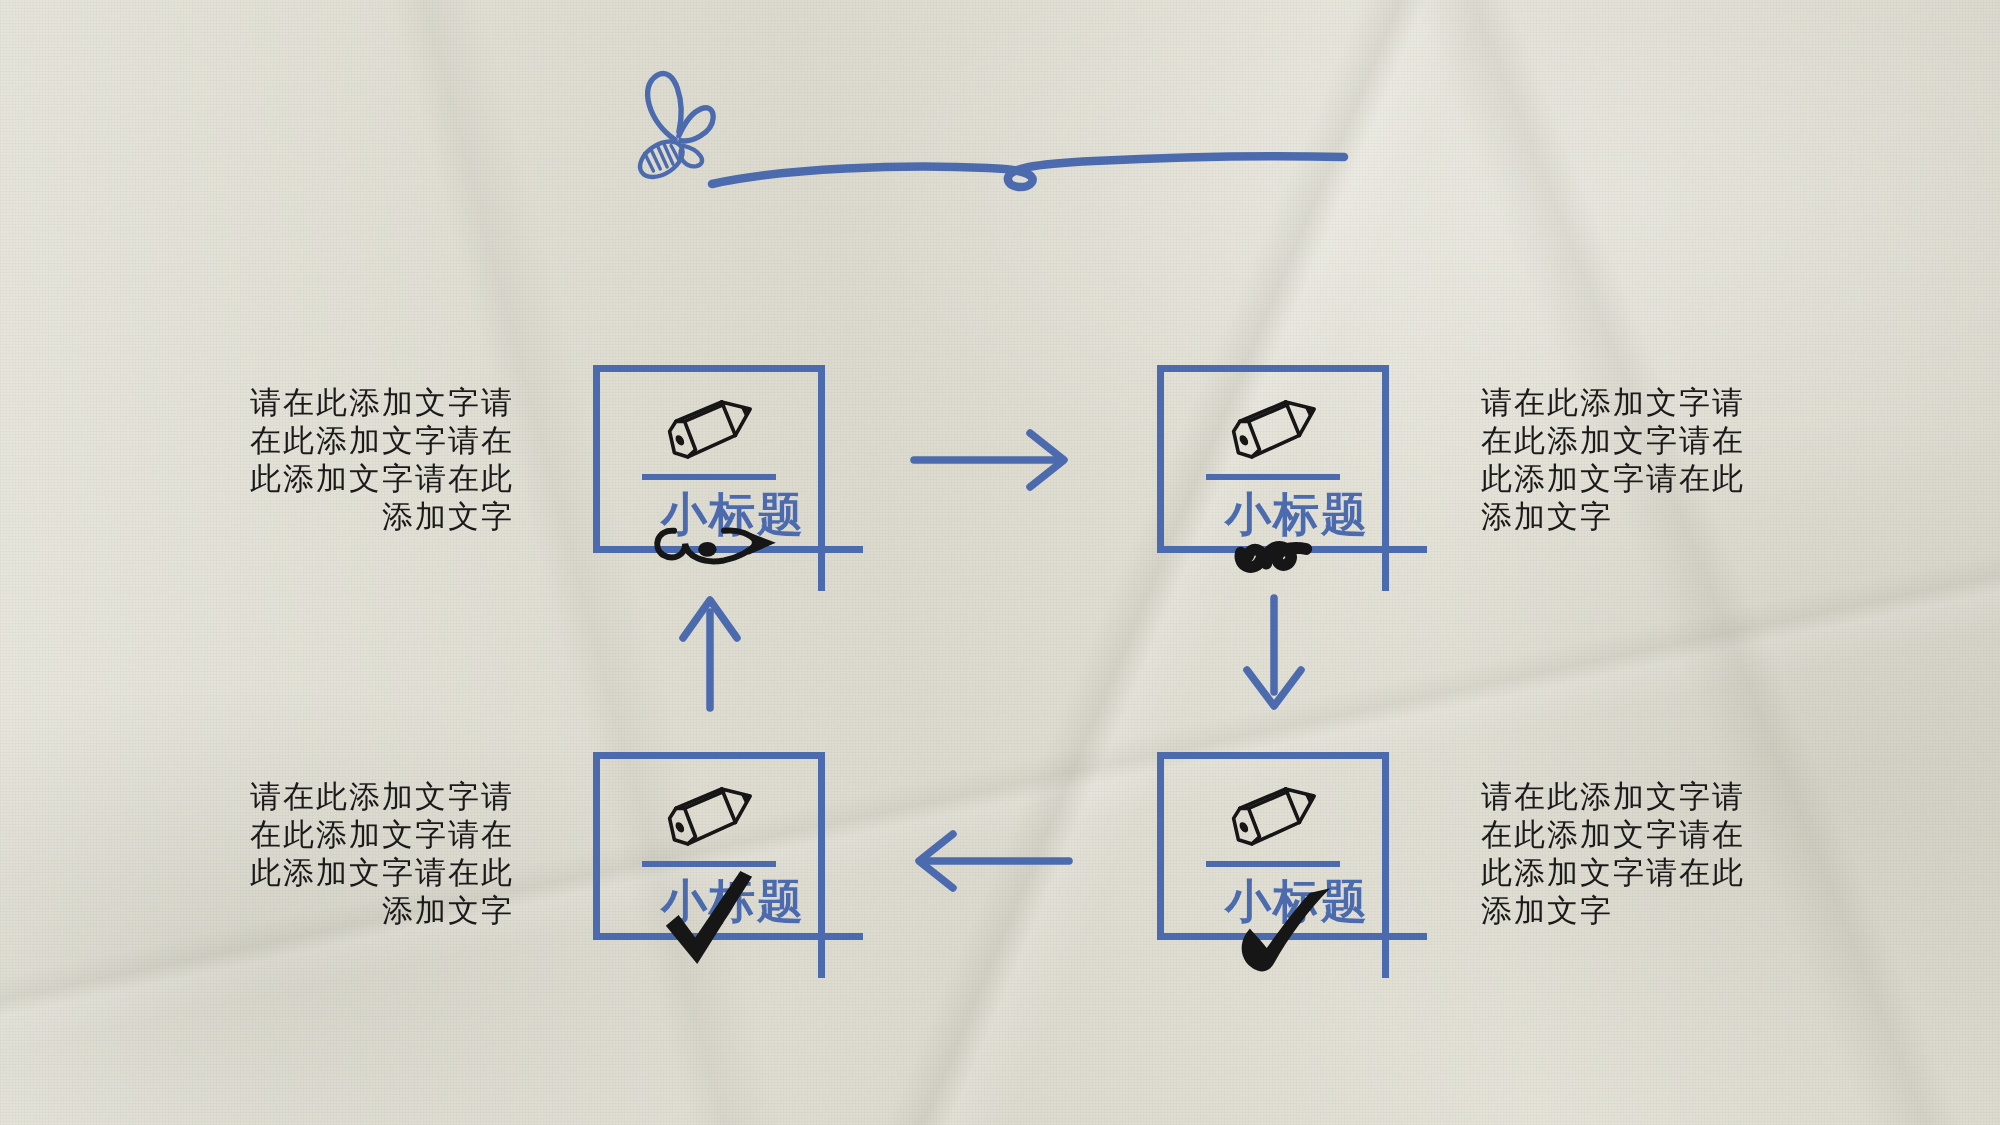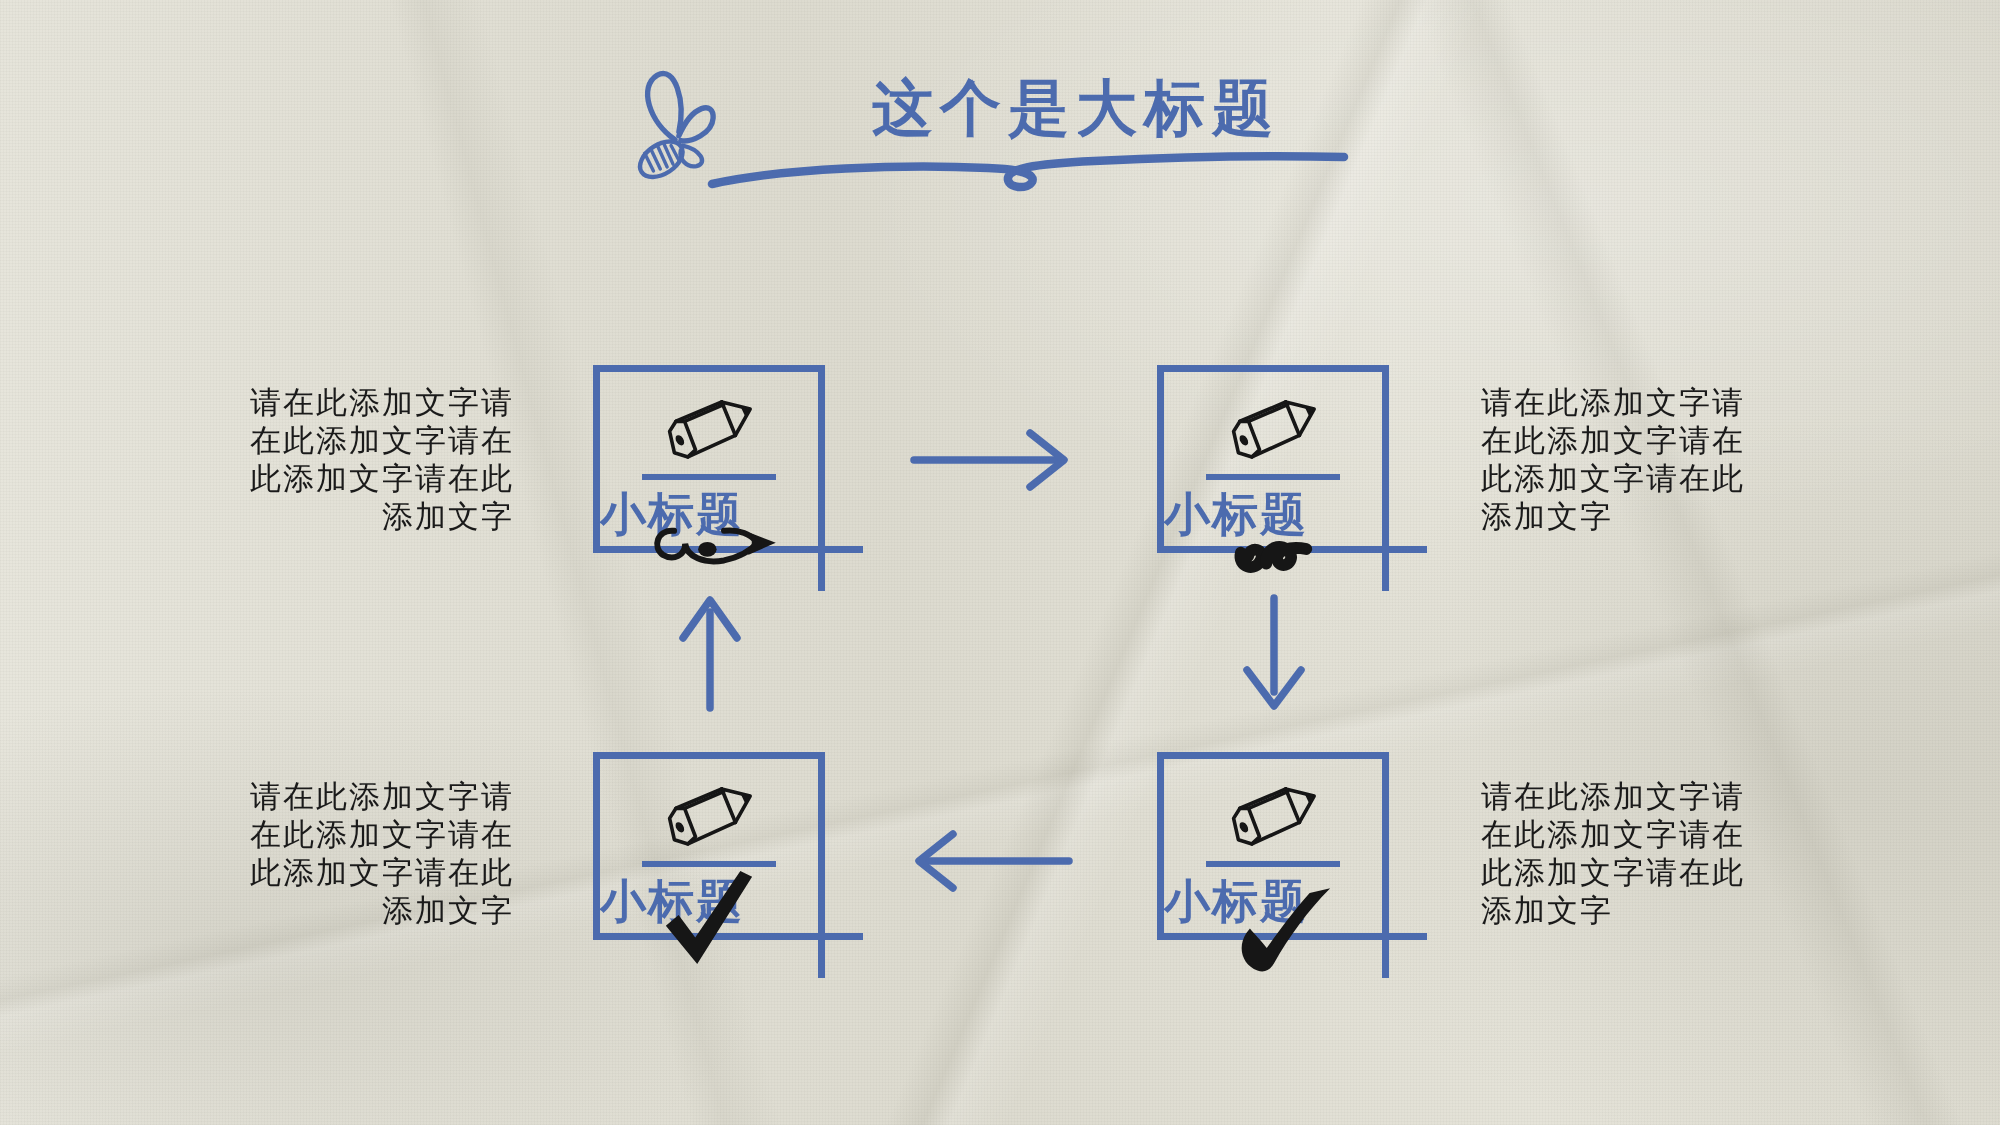--- a/index.html
+++ b/index.html
@@ -40,21 +40,21 @@
   }
   .node-tl{left:593px;top:365px;}
   .node-tr{left:1157px;top:365px;}
   .node-bl{left:593px;top:752px;}
   .node-br{left:1157px;top:752px;}
   .ext-v{position:absolute;left:100%;top:100%;width:7px;height:45px;background:var(--blue);}
   .ext-h{position:absolute;left:100%;top:100%;width:45px;height:7px;background:var(--blue);}
   .pencil{position:absolute;left:50%;top:22px;transform:translateX(-52%) rotate(-21deg);}
   .divider{position:absolute;left:50%;top:102px;transform:translateX(-50%);width:134px;height:6px;background:var(--blue);}
   .node h2{
-    position:absolute;left:0;right:13px;top:112px;margin:0;text-align:left;
+    position:absolute;left:0;right:13px;top:112px;margin:0;text-align:right;
     font-size:46px;font-weight:bold;color:var(--blue);letter-spacing:2px;white-space:nowrap;
   }
   .doodle{position:absolute;}
   .doodle-eye{left:50px;top:136px;}
   .doodle-scribble{left:66px;top:146px;}
   .doodle-check{left:52px;top:110px;}
   .doodle-check-bold{left:68px;top:120px;}
 
   
   .arrow{position:absolute;}
@@ -80,21 +80,20 @@
 
   <svg class="butterfly" width="88" height="122" viewBox="0 0 90 122">
     <g fill="none" stroke="#4c6bae" stroke-linecap="round" stroke-linejoin="round">
       <path d="M46,76 C20,58 8,22 28,10 C46,0 57,36 50,68" stroke-width="5.5"></path>
       <path d="M50,72 C64,40 86,36 85,54 C84,70 62,79 52,77" stroke-width="5.5"></path>
       <path d="M54,82 C72,86 80,100 68,103 C58,105 50,96 52,87" stroke-width="4.5"></path>
       <ellipse cx="32" cy="96" rx="24" ry="15" transform="rotate(-33 32 96)" stroke-width="4.5"></ellipse>
       <path d="M15,90 L24,108 M21,85 L31,106 M28,82 L38,104 M35,81 L44,101 M42,82 L50,97" stroke-width="3.5"></path>
     </g>
   </svg>
-  <h1 class="page-title">这个是大标题</h1>
   <svg class="flourish" width="648" height="56" viewBox="0 0 648 56">
     <path d="M8,42 C80,26 200,22 284,26 C316,27 332,32 328,40 C324,47 306,47 304,38 C302,26 330,22 390,19 C470,15 556,13 640,15" fill="none" stroke="#4c6bae" stroke-width="8.5" stroke-linecap="round"></path>
   </svg>
 
   <section class="node node-tl">
     <span class="ext-v"></span>
     <span class="ext-h"></span>
     <svg class="pencil" width="112" height="72" viewBox="0 0 140 90">
       <g fill="none" stroke="#161616" stroke-width="4.5" stroke-linecap="round" stroke-linejoin="round">
         <path d="M26,30 L38,21 L48,25 L48,63 L36,68 L22,57 Z"></path>

